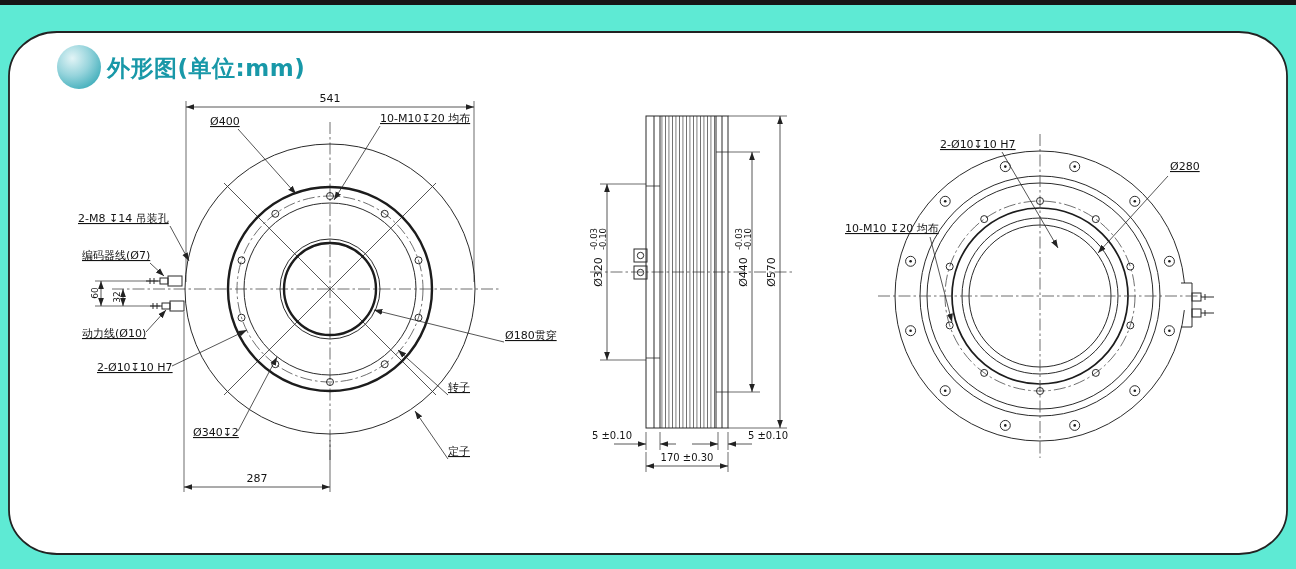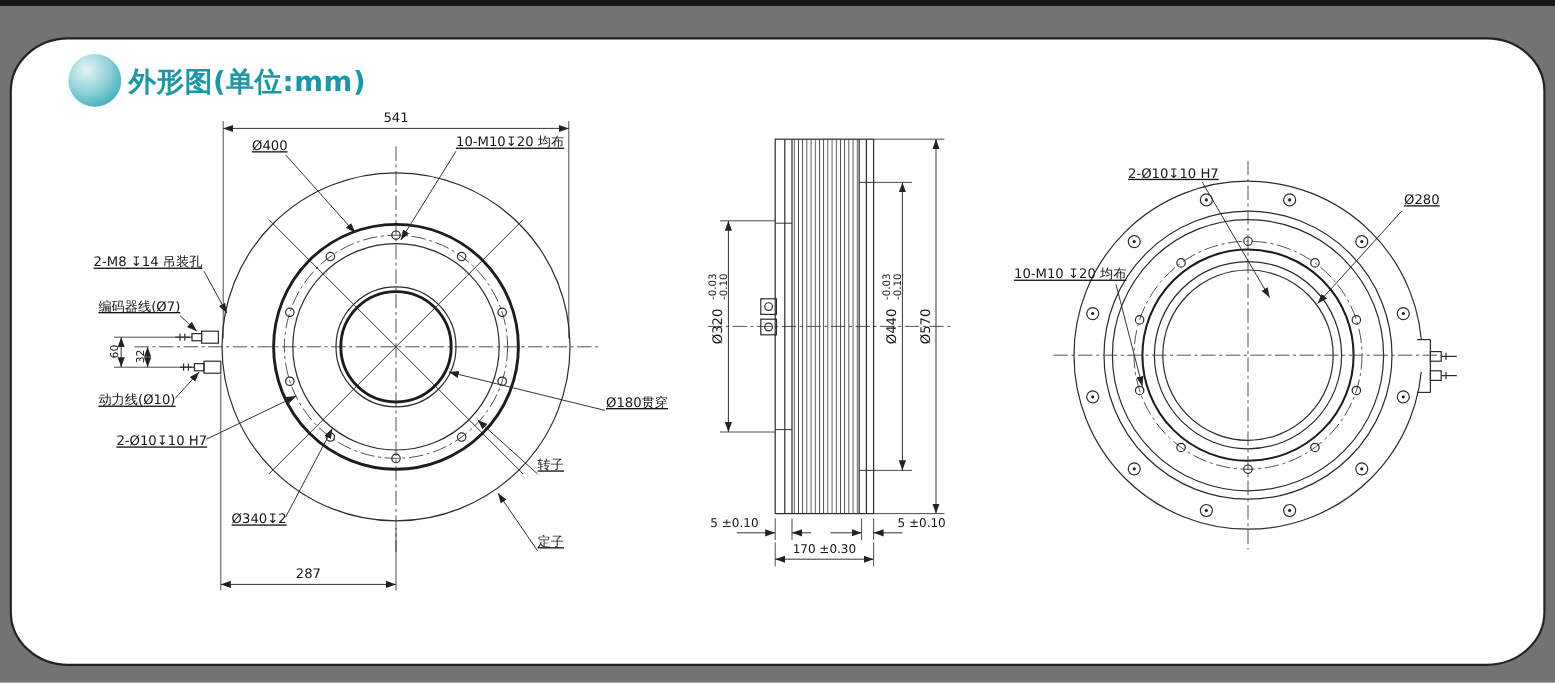--- a/index.html
+++ b/index.html
@@ -1,16 +1,16 @@
 <!DOCTYPE html>
 <html><head>
 <meta charset="utf-8">
 <style>
   html,body{margin:0;padding:0;background:#ffffff;}
-  .stage{position:relative;width:1296px;height:569px;background:#737373;overflow:hidden;}
+  .stage{position:relative;width:1296px;height:569px;background:#5eead4;overflow:hidden;}
   svg{display:block;}
   text{font-family:"DejaVu Sans","Liberation Sans",sans-serif;fill:#141414;}
   .t11{font-size:11px;}
   .t10{font-size:10px;}
   .t9{font-size:9px;}
   .t8{font-size:8.5px;}
   .lbl{font-size:11px;text-decoration:underline;}
   .title{font-size:23px;font-weight:bold;fill:#1898a8;letter-spacing:.5px;}
   .ln{stroke:#2b2b2b;stroke-width:1;fill:none;}
   .bold{stroke:#1c1c1c;stroke-width:2.4;fill:none;}

